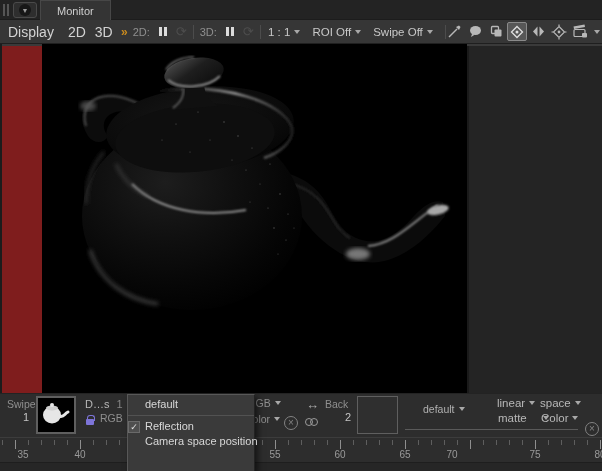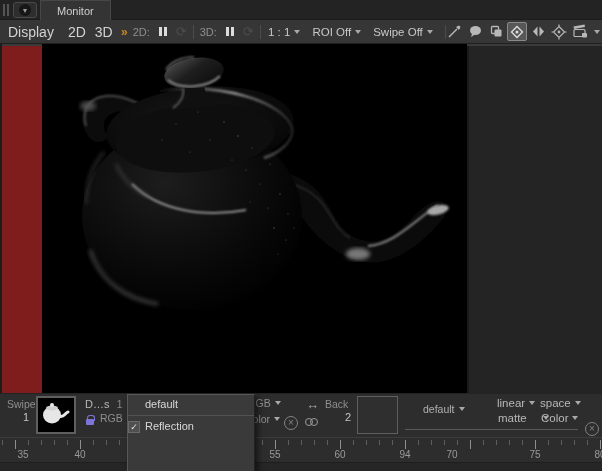--- a/index.html
+++ b/index.html
@@ -363,21 +363,21 @@
       <div class="tick" style="left: 301px;"></div>
       <div class="tick" style="left: 314px;"></div>
       <div class="tick" style="left: 327px;"></div>
       <div class="tick major" style="left: 340px;"></div>
       <div class="tick-label" style="left: 340px;">60</div>
       <div class="tick" style="left: 353px;"></div>
       <div class="tick" style="left: 366px;"></div>
       <div class="tick" style="left: 379px;"></div>
       <div class="tick" style="left: 392px;"></div>
       <div class="tick major" style="left: 405px;"></div>
-      <div class="tick-label" style="left: 405px;">94</div>
+      <div class="tick-label" style="left: 405px;">65</div>
       <div class="tick" style="left: 418px;"></div>
       <div class="tick" style="left: 431px;"></div>
       <div class="tick" style="left: 444px;"></div>
       <div class="tick" style="left: 457px;"></div>
       <div class="tick major" style="left: 470px;"></div>
       <div class="tick-label" style="left: 452px;">70</div>
       <div class="tick" style="left: 483px;"></div>
       <div class="tick" style="left: 496px;"></div>
       <div class="tick" style="left: 509px;"></div>
       <div class="tick" style="left: 522px;"></div>
@@ -394,15 +394,18 @@
 
   <div class="menu">
     <div class="menu-item header">
       <span>default</span>
     </div>
     <div class="menu-sep"></div>
     <div class="menu-item">
       <span class="check-box">✓</span>
       <span>Reflection</span>
     </div>
+    <div class="menu-item">
+      <span>Camera space position</span>
+    </div>
   </div>
 
 </div>
 
 </body></html>

